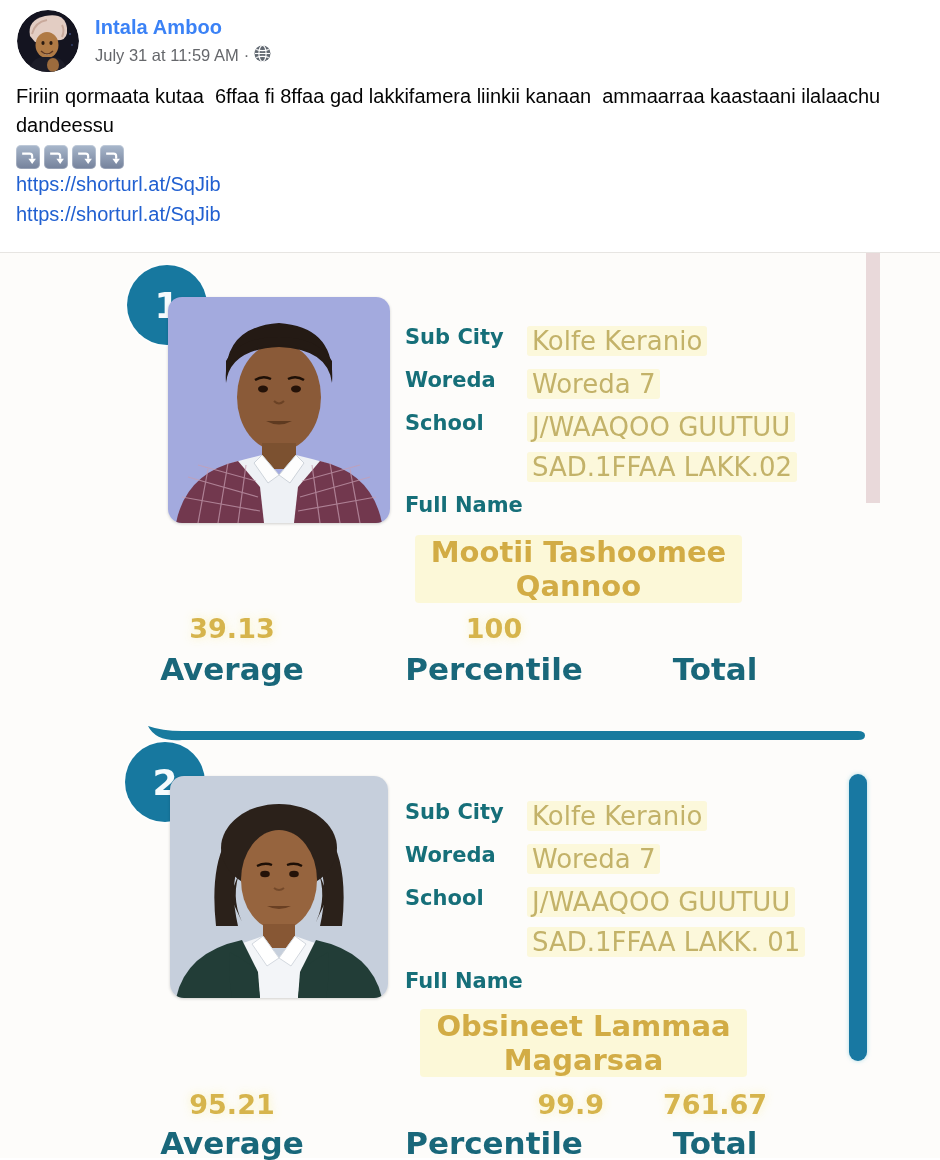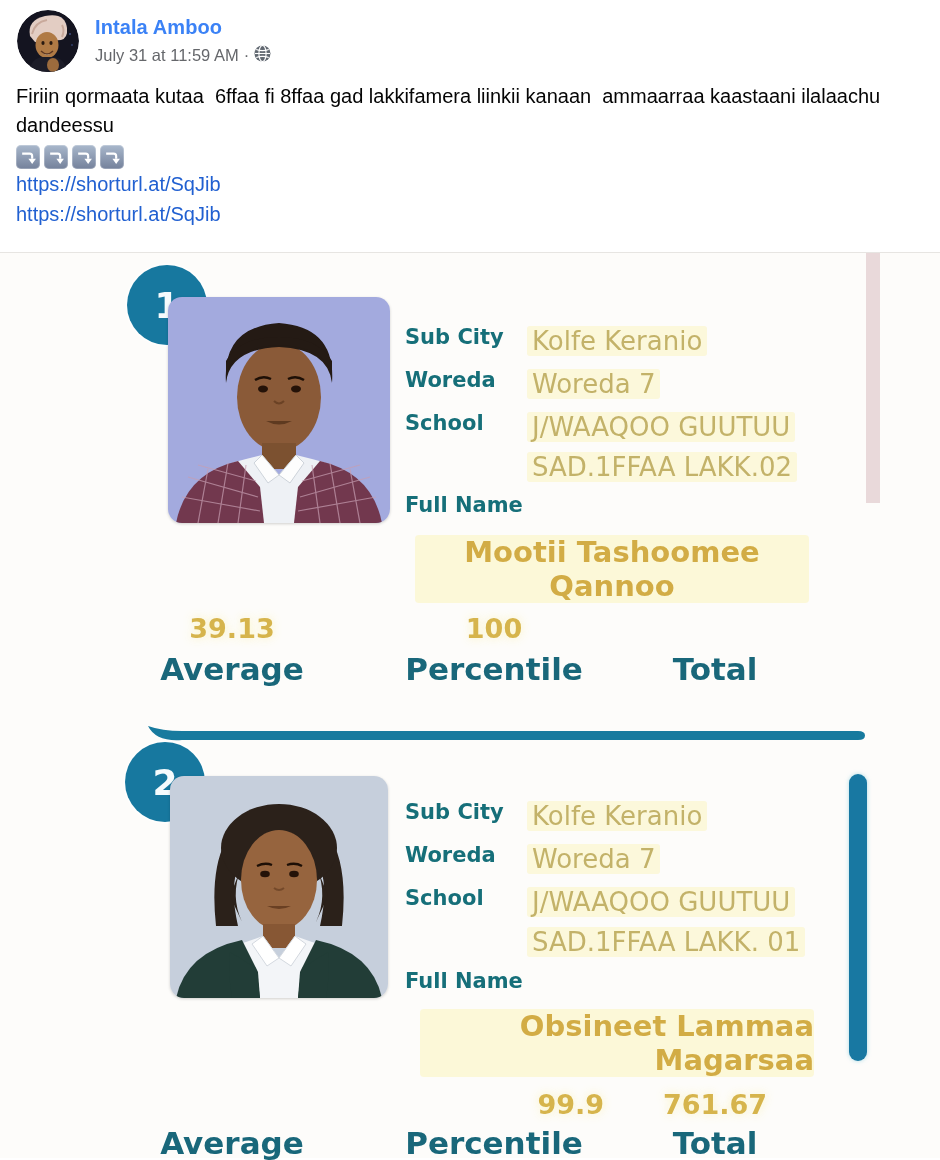--- a/index.html
+++ b/index.html
@@ -37,21 +37,21 @@
            font-size:36px; display:flex; align-items:center; justify-content:center;
            box-shadow:0 0 0 2px rgba(255,255,255,.5); }
   .photo { border-radius:14px; overflow:hidden; box-shadow:0 1px 3px rgba(0,0,0,.18); }
   .photo svg { display:block; }
 
   .fld-label { font-family:"DejaVu Sans", sans-serif; font-weight:bold;
                font-size:21px; color:#166f79; }
   .fld-value { font-family:"DejaVu Sans", sans-serif; font-size:26px; color:#c3b269;
                background:rgba(252,244,187,.5); padding:0 5px; border-radius:3px; }
   .student-name { font-family:"DejaVu Sans", sans-serif; font-weight:bold;
-                  font-size:29px; color:#d2ac45; text-align:center; width:394px;
+                  font-size:29px; color:#d2ac45; text-align:center; width:327px;
                   background:rgba(252,244,187,.55); border-radius:4px; }
   .score-val { font-family:"DejaVu Sans", sans-serif; font-weight:bold; font-size:27px;
                color:#d6b44c; text-align:center; width:220px;
                text-shadow:0 0 10px rgba(252,244,187,.9); }
   .score-lbl { font-family:"DejaVu Sans", sans-serif; font-weight:bold; font-size:31px;
                color:#19677a; text-align:center; width:220px; }
 
   .divider { left:146px; top:472px; }
   .vbar { left:849px; top:521px; width:18px; height:287px; border-radius:9px;
           background:#1878a2; box-shadow:0 0 4px rgba(120,200,220,.6); }
@@ -231,24 +231,25 @@
   <div class="abs fld-value" style="left:527px; top:548px;">Kolfe Keranio</div>
 
   <div class="abs fld-label" style="left:405px; top:590px;">Woreda</div>
   <div class="abs fld-value" style="left:527px; top:591px;">Woreda 7</div>
 
   <div class="abs fld-label" style="left:405px; top:633px;">School</div>
   <div class="abs fld-value" style="left:527px; top:634px;">J/WAAQOO GUUTUU</div>
   <div class="abs fld-value" style="left:527px; top:674px;">SAD.1FFAA LAKK. 01</div>
 
   <div class="abs fld-label" style="left:405px; top:716px;">Full Name</div>
-  <div class="abs student-name" style="left:420px; top:756px;text-align:right;">Obsineet Lammaa Magarsaa</div>
+  <div class="abs student-name" style="left:420px; top:756px;">Obsineet Lammaa Magarsaa</div>
 
   <div class="abs vbar"></div>
 
+  <div class="abs score-val" style="left:122px; top:836px;">95.21</div>
   <div class="abs score-val" style="left:384px; top:836px;text-align:right;">99.9</div>
   <div class="abs score-val" style="left:605px; top:836px;">761.67</div>
 
   <div class="abs score-lbl" style="left:122px; top:872px;">Average</div>
   <div class="abs score-lbl" style="left:384px; top:872px;">Percentile</div>
   <div class="abs score-lbl" style="left:605px; top:872px;">Total</div>
 
 </div>
 
 </body></html>

